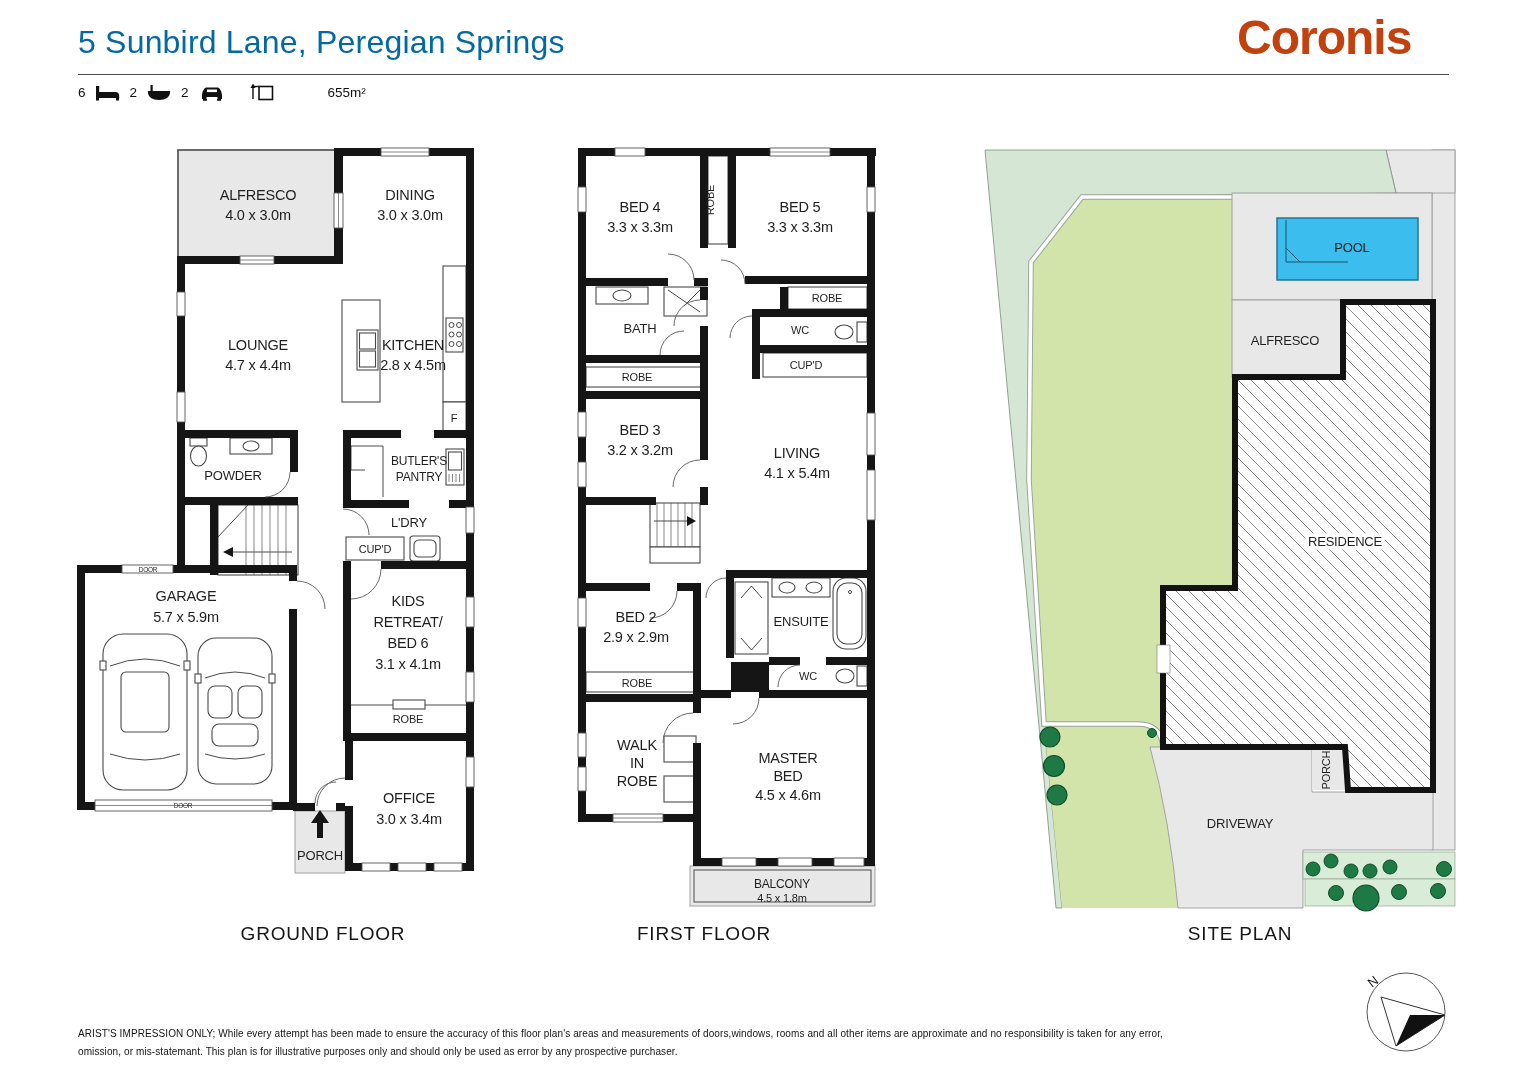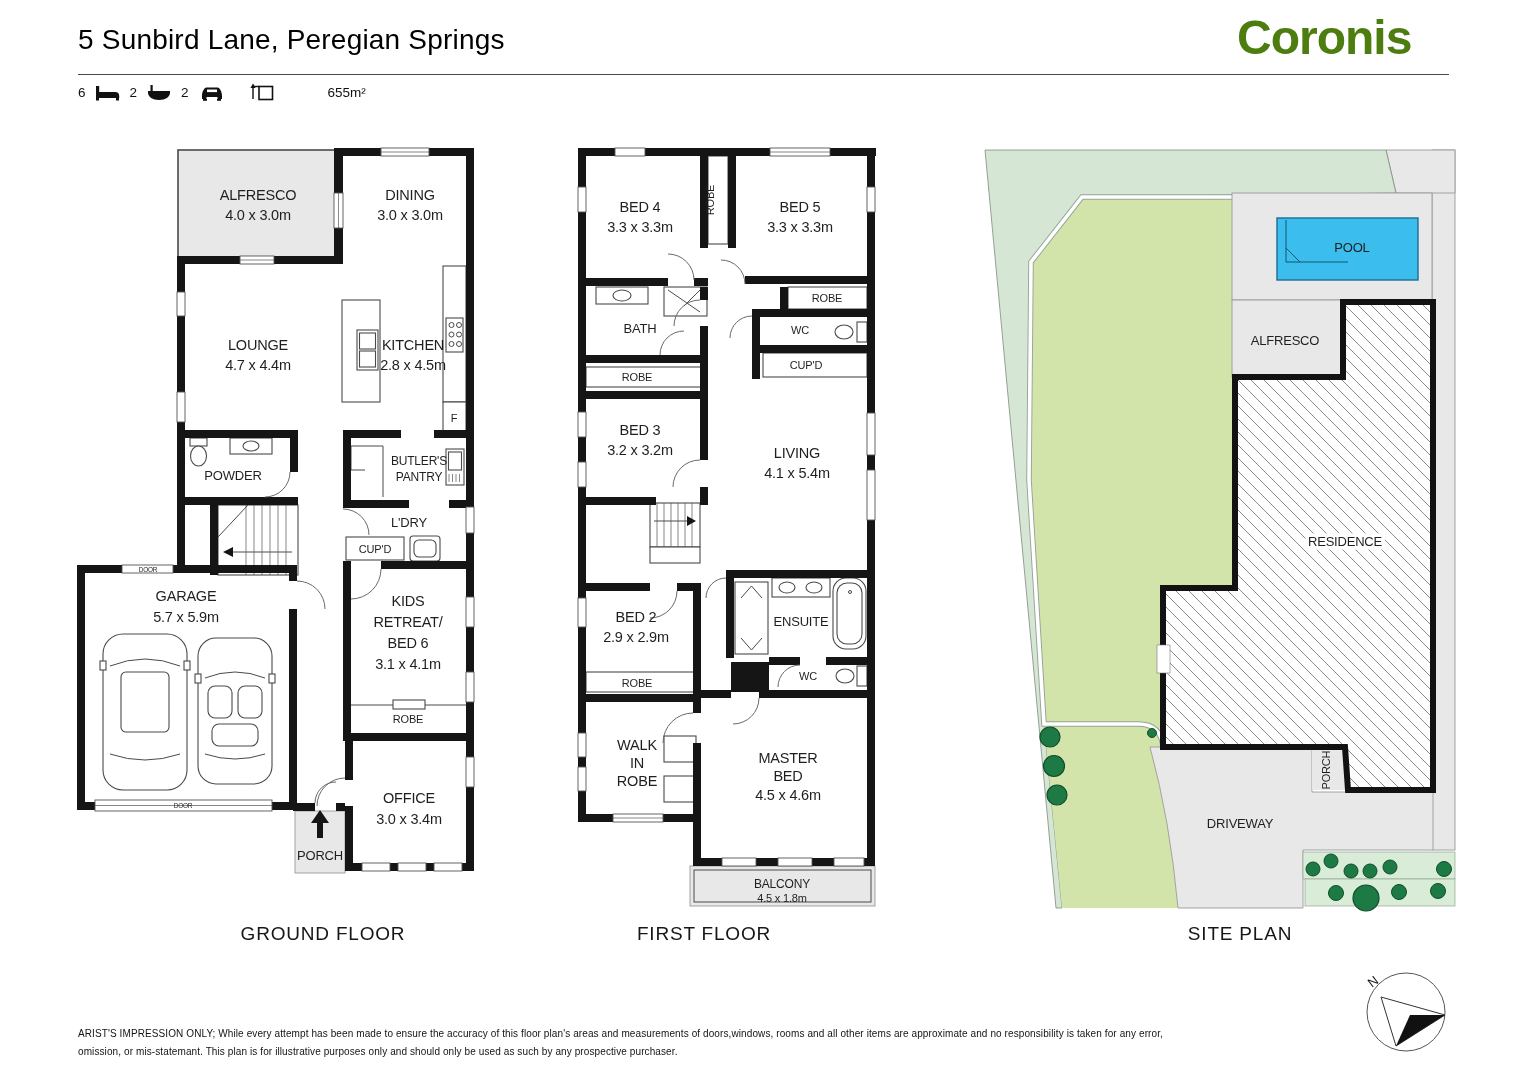--- a/index.html
+++ b/index.html
@@ -1,21 +1,21 @@
 <!DOCTYPE html>
 <html><head>
 <meta charset="utf-8">
 <style>
   html,body{margin:0;padding:0;background:#fff;}
   #page{position:relative;width:1527px;height:1080px;background:#fff;overflow:hidden;
         font-family:"Liberation Sans",sans-serif;color:#141414;}
   .abs{position:absolute;}
-  #title{left:78px;top:24px;font-size:28px;letter-spacing:.2px;color:#000000;}
+  #title{left:78px;top:24px;font-size:32px;letter-spacing:.2px;color:#0369a1;}
   #rule{left:78px;top:74px;width:1371px;height:1px;background:#4a4a4a;}
-  #logo{left:1237px;top:10px;font-size:48px;font-weight:700;color:#4d7c0f;letter-spacing:-1px;}
+  #logo{left:1237px;top:10px;font-size:48px;font-weight:700;color:#c2410c;letter-spacing:-1px;}
   #stats{left:78px;top:81px;display:flex;align-items:center;gap:9px;height:22px;}
   #stats .num{font-size:13.5px;color:#111;}
   #stats .ic{display:block;}
   #stats .area{margin-left:4px;font-size:13.5px;color:#111;padding-left:36px;}
   svg.plan{position:absolute;overflow:visible;}
   .w{fill:#151515;}
   .thin{fill:#fff;stroke:#4a4a4a;stroke-width:1.1;}
   .ln{fill:none;stroke:#4a4a4a;stroke-width:1;}
   .arc{fill:none;stroke:#6a6a6a;stroke-width:1;}
   .win{fill:#fff;stroke:#555;stroke-width:.9;}
@@ -466,15 +466,15 @@
   </svg>
 
   <svg class="plan" style="left:1352px;top:958px" width="108" height="108" viewBox="0 0 108 108">
     <circle cx="54" cy="54" r="39" fill="none" stroke="#555" stroke-width="1"></circle>
     <polygon points="29,39 93,57 44,88" fill="#fff" stroke="#333" stroke-width="1"></polygon>
     <polygon points="93,57 44,88 58,57" fill="#111"></polygon>
     <text x="20" y="30" transform="rotate(-38 20 30)" style="font:13px 'Liberation Sans',sans-serif;fill:#111">N</text>
   </svg>
 
   <div class="abs" id="footer1">ARIST'S IMPRESSION ONLY; While every attempt has been made to ensure the accuracy of this floor plan's areas and measurements of doors,windows, rooms and all other items are approximate and no responsibility is taken for any error,</div>
-  <div class="abs" id="footer2">omission, or mis-statemant. This plan is for illustrative purposes only and should only be used as such by any prospective purchaser.</div>
+  <div class="abs" id="footer2">omission, or mis-statemant. This plan is for illustrative purposes only and should only be used as error by any prospective purchaser.</div>
 
 </div>
 
 </body></html>

